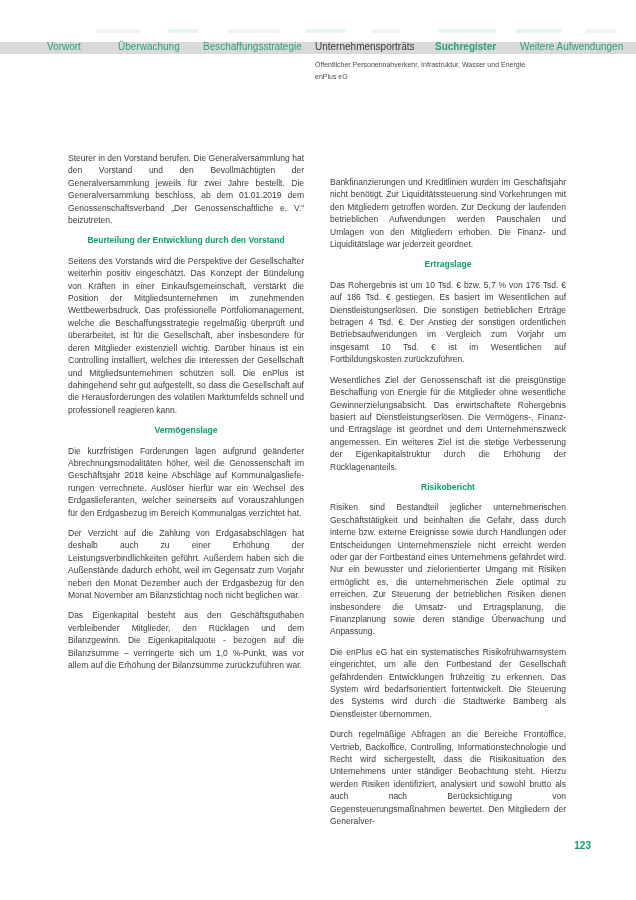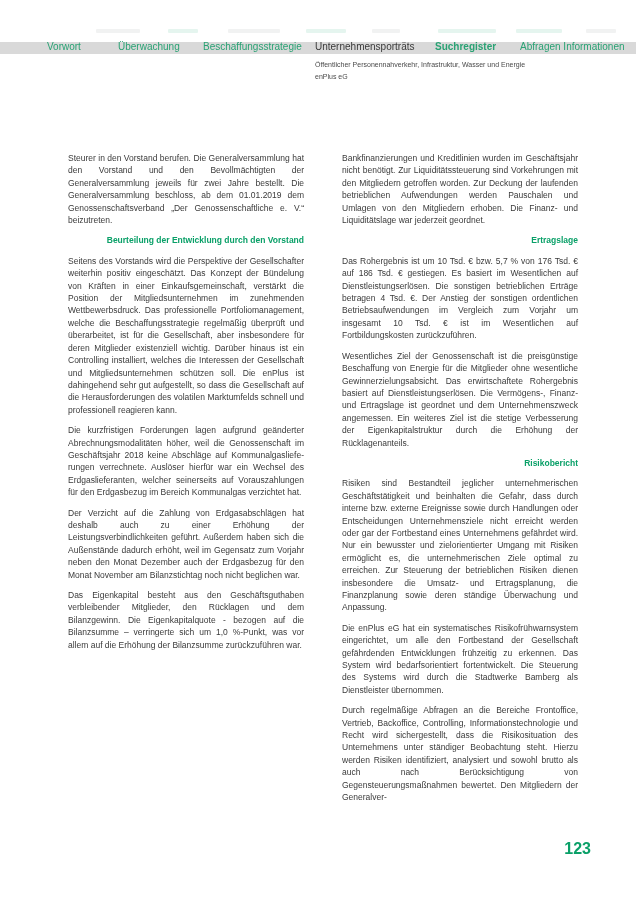--- a/index.html
+++ b/index.html
@@ -44,29 +44,29 @@
     position:absolute;left:315px;top:59px;width:300px;
     font-size:7px;line-height:11.5px;color:#4a4a4a;
   }
   
   .col{
     position:absolute;top:152px;width:236px;
     font-size:8.5px;line-height:12.4px;
     text-align:justify;color:#3a3a3a;
   }
   .col-left{left:68px;}
-  .col-right{left:342px;}
+  .col-right{left:330px;margin-top:24px;}
   .blk-p{margin:0 0 8px 0;}
   .blk-h{
     margin:3px 0 8px 0;
-    color:#0aa068;font-weight:bold;text-align:right;
+    color:#0aa068;font-weight:bold;text-align:center;
   }
   .page-number{
     position:absolute;right:45px;top:840px;
-    font-size:16px;font-weight:bold;color:#0aa068;
+    font-size:10px;font-weight:bold;color:#0aa068;
   }
 </style>
 </head>
 <body>
 
 <div class="page">
 
   <div class="top-marks">
     <span class="tm1 g"></span>
       <span class="tm2"></span>
@@ -78,33 +78,34 @@
       <span class="tm8 g"></span>
   </div>
 
   <div class="navbar">
     <nav id="nav">
         <a class="nav-item">Vorwort</a>
         <a class="nav-item">Überwachung</a>
         <a class="nav-item">Beschaffungsstrategie</a>
         <a class="nav-item active">Unternehmensporträts</a>
         <a class="nav-item">Suchregister</a>
-        <a class="nav-item">Abfragen Informationen</a>
+        <a class="nav-item">Weitere Aufwendungen</a>
       </nav>
   </div>
 
   <div class="section-head">
     <div>Öffentlicher Personennahverkehr, Infrastruktur, Wasser und Energie</div>
     <div>enPlus eG</div>
   </div>
 
   <div class="col col-left" id="col-left">
       <div class="blk-p">Steurer in den Vorstand berufen. Die Generalversammlung hat den Vorstand und den Bevollmächtigten der Generalversammlung jeweils für zwei Jahre bestellt. Die Generalversammlung beschloss, ab dem 01.01.2019 dem Genossenschaftsverband „Der Genossenschaftliche e. V.“ beizutreten.</div>
       <div class="blk-h">Beurteilung der Entwicklung durch den Vorstand</div>
       <div class="blk-p">Seitens des Vorstands wird die Perspektive der Gesellschafter weiterhin positiv eingeschätzt. Das Konzept der Bündelung von Kräften in einer Einkaufsgemeinschaft, verstärkt die Position der Mitgliedsunternehmen im zunehmenden Wettbewerbsdruck. Das professionelle Portfoliomanagement, welche die Beschaffungsstrategie regelmäßig überprüft und überarbeitet, ist für die Gesellschaft, aber insbesondere für deren Mitglieder existenziell wichtig. Darüber hinaus ist ein Controlling installiert, welches die Interessen der Gesellschaft und Mitgliedsunternehmen schützen soll. Die enPlus ist dahingehend sehr gut aufgestellt, so dass die Gesellschaft auf die Herausforderungen des volatilen Marktumfelds schnell und professionell reagieren kann.</div>
+      <div class="blk-h">Vermögenslage</div>
       <div class="blk-p">Die kurzfristigen Forderungen lagen aufgrund geänderter Abrechnungsmodalitäten höher, weil die Genossenschaft im Geschäftsjahr 2018 keine Abschläge auf Kommunalgasliefe-rungen verrechnete. Auslöser hierfür war ein Wechsel des Erdgaslieferanten, welcher seinerseits auf Vorauszahlungen für den Erdgasbezug im Bereich Kommunalgas verzichtet hat.</div>
       <div class="blk-p">Der Verzicht auf die Zahlung von Erdgasabschlägen hat deshalb auch zu einer Erhöhung der Leistungsverbindlichkeiten geführt. Außerdem haben sich die Außenstände dadurch erhöht, weil im Gegensatz zum Vorjahr neben den Monat Dezember auch der Erdgasbezug für den Monat November am Bilanzstichtag noch nicht beglichen war.</div>
       <div class="blk-p">Das Eigenkapital besteht aus den Geschäftsguthaben verbleibender Mitglieder, den Rücklagen und dem Bilanzgewinn. Die Eigenkapitalquote - bezogen auf die Bilanzsumme – verringerte sich um 1,0 %-Punkt, was vor allem auf die Erhöhung der Bilanzsumme zurückzuführen war.</div>
     </div>
   <div class="col col-right" id="col-right">
       <div class="blk-p">Bankfinanzierungen und Kreditlinien wurden im Geschäftsjahr nicht benötigt. Zur Liquiditätssteuerung sind Vorkehrungen mit den Mitgliedern getroffen worden. Zur Deckung der laufenden betrieblichen Aufwendungen werden Pauschalen und Umlagen von den Mitgliedern erhoben. Die Finanz- und Liquiditätslage war jederzeit geordnet.</div>
       <div class="blk-h">Ertragslage</div>
       <div class="blk-p">Das Rohergebnis ist um 10 Tsd. € bzw. 5,7 % von 176 Tsd. € auf 186 Tsd. € gestiegen. Es basiert im Wesentlichen auf Dienstleistungserlösen. Die sonstigen betrieblichen Erträge betragen 4 Tsd. €. Der Anstieg der sonstigen ordentlichen Betriebsaufwendungen im Vergleich zum Vorjahr um insgesamt 10 Tsd. € ist im Wesentlichen auf Fortbildungskosten zurückzuführen.</div>
       <div class="blk-p">Wesentliches Ziel der Genossenschaft ist die preisgünstige Beschaffung von Energie für die Mitglieder ohne wesentliche Gewinnerzielungsabsicht. Das erwirtschaftete Rohergebnis basiert auf Dienstleistungserlösen. Die Vermögens-, Finanz- und Ertragslage ist geordnet und dem Unternehmenszweck angemessen. Ein weiteres Ziel ist die stetige Verbesserung der Eigenkapitalstruktur durch die Erhöhung der Rücklagenanteils.</div>
       <div class="blk-h">Risikobericht</div>

